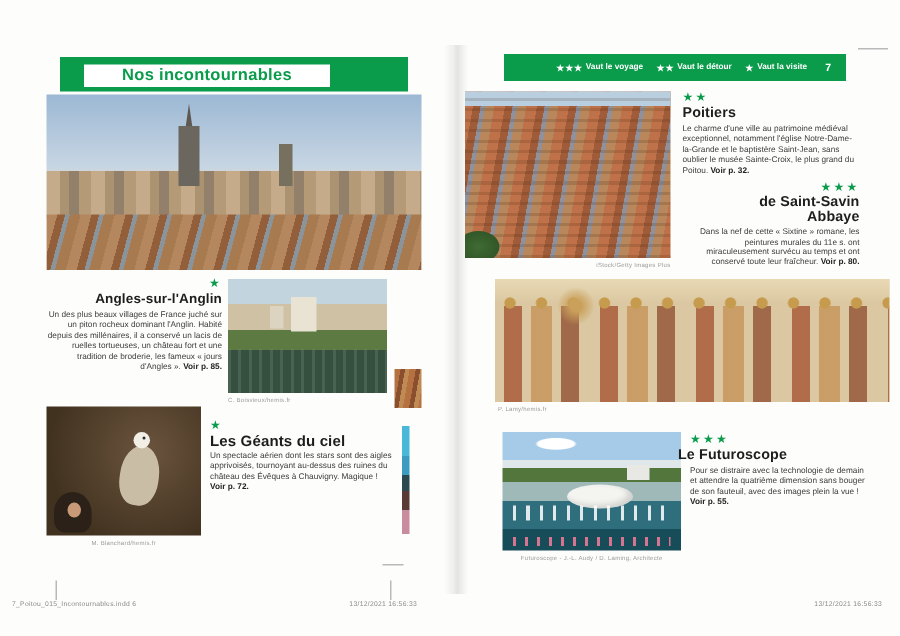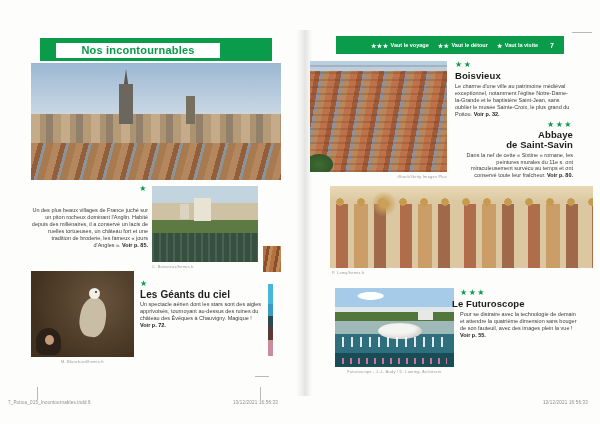--- a/index.html
+++ b/index.html
@@ -117,20 +117,21 @@
 
   <div class="photo hero">
     <div class="hero-skyline"></div>
     <div class="hero-roofs"></div>
     <div class="hero-spire"></div>
     <div class="hero-church"></div>
     <div class="hero-tower"></div>
   </div>
 
   <div class="stars" style="left:31px;top:185px;width:117px;text-align:right;">★</div>
+  <div class="sec-title" style="left:31px;top:194px;width:117px;text-align:right;font-size:9px;">Angles-sur-l'Anglin</div>
   <div class="abs body-text" style="left:31px;top:207px;width:117px;text-align:right;">
     <span>Un des plus beaux villages de France juché sur un piton rocheux dominant l'Anglin. Habité depuis des millénaires, il a conservé un lacis de ruelles tortueuses, un château fort et une tradition de broderie, les fameux « jours d'Angles ».</span>
     <b>Voir p. 85.</b>
   </div>
 
   <div class="photo angles-photo">
     <div class="ang-keep"></div>
     <div class="ang-castle"></div>
     <div class="ang-reflect"></div>
   </div>
@@ -171,30 +172,30 @@
     <span class="pg-num">7</span>
   </div>
 
   <div class="photo roofs">
     <div class="roof-rows"></div>
     <div class="roof-tree"></div>
   </div>
   <div class="credit" style="left:310px;top:174px;width:137px;text-align:right;">iStock/Getty Images Plus</div>
 
   <div class="stars" style="left:455px;top:61px;">★★</div>
-  <div class="sec-title" style="left:455px;top:70px;font-size:9.5px;">Boisvieux</div>
+  <div class="sec-title" style="left:455px;top:70px;font-size:9.5px;">Poitiers</div>
   <div class="abs body-text" style="left:455px;top:83px;width:118px;">
     <span>Le charme d'une ville au patrimoine médiéval exceptionnel, notamment l'église Notre-Dame-la-Grande et le baptistère Saint-Jean, sans oublier le musée Sainte-Croix, le plus grand du Poitou.</span>
     <b>Voir p. 32.</b>
   </div>
 
   <div class="stars" style="left:455px;top:121px;width:118px;text-align:right;">★★★</div>
   <div class="sec-title" style="left:455px;top:130px;width:118px;text-align:right;font-size:9.5px;line-height:10px;">
+    <span style="display:block;">de Saint-Savin</span>
     <span style="display:block;">Abbaye</span>
-    <span style="display:block;">de Saint-Savin</span>
   </div>
   <div class="abs body-text" style="left:455px;top:152px;width:118px;text-align:right;line-height:6.5px;">
     <span>Dans la nef de cette « Sixtine » romane, les peintures murales du 11e s. ont miraculeusement survécu au temps et ont conservé toute leur fraîcheur.</span>
     <b>Voir p. 80.</b>
   </div>
 
   <div class="photo fresco">
     <div class="fresco-top"></div>
     <div class="fresco-figures"></div>
     <div class="fresco-halos"></div>

